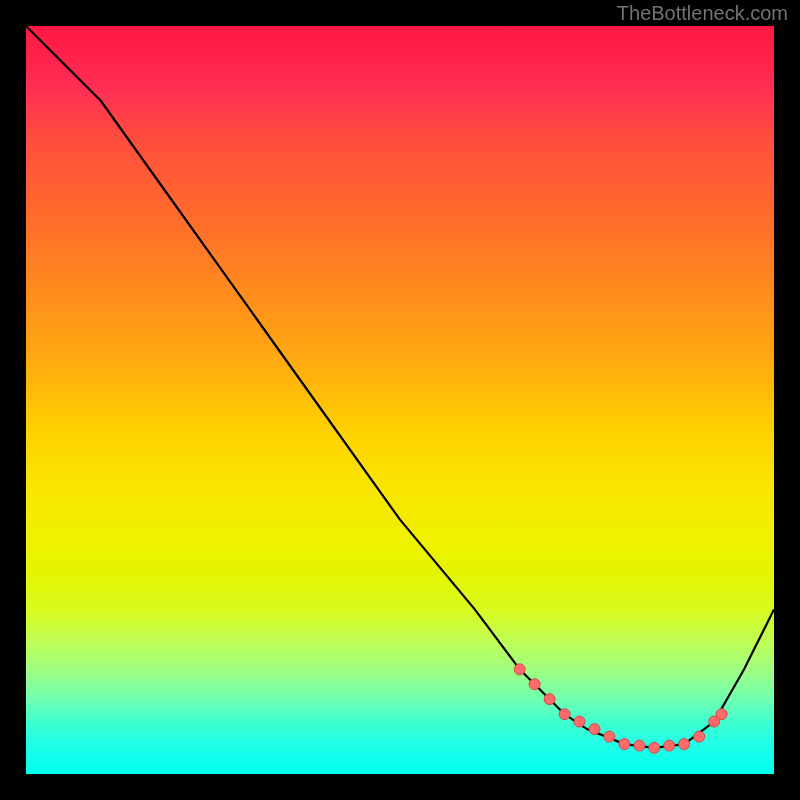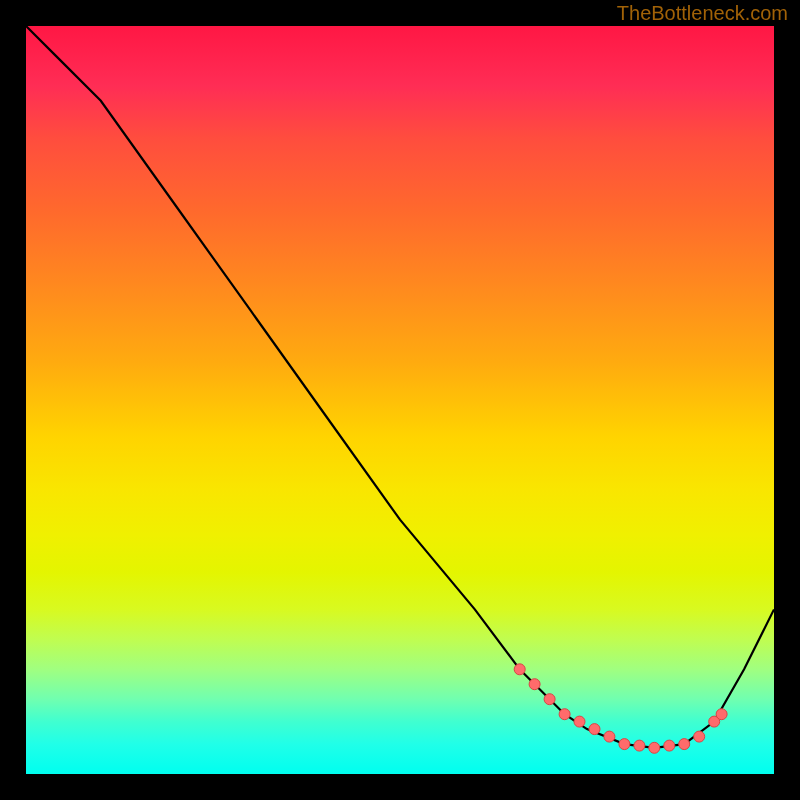--- a/index.html
+++ b/index.html
@@ -8,21 +8,21 @@
     height: 800px;
     background: #000;
     position: relative;
     font-family: Arial, sans-serif;
     overflow: hidden;
   }
   .watermark {
     position: absolute;
     top: 2px;
     right: 12px;
-    color: #a16207;
+    color: #737373;
     font-size: 20px;
     font-weight: 500;
     z-index: 10;
   }
   .plot-area {
     position: absolute;
     left: 26px;
     top: 26px;
     width: 748px;
     height: 748px;

